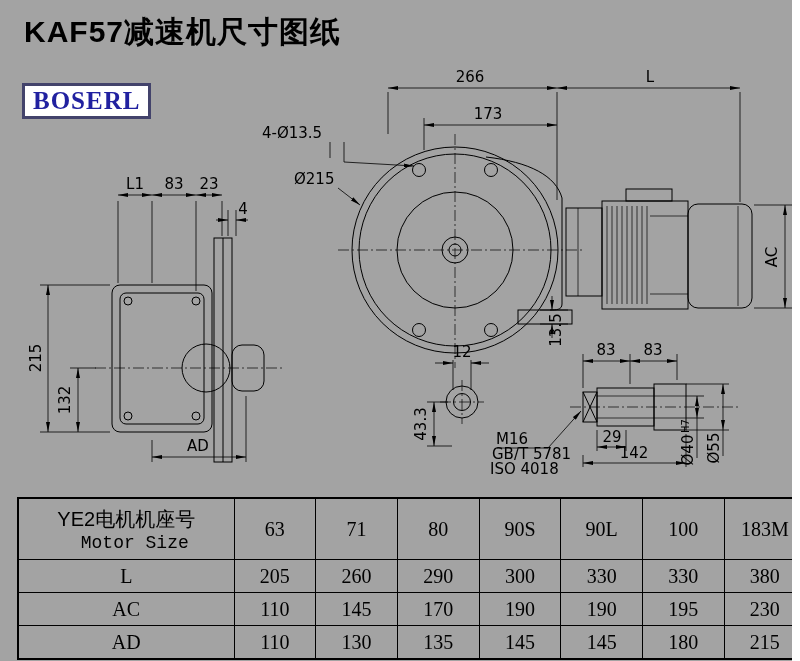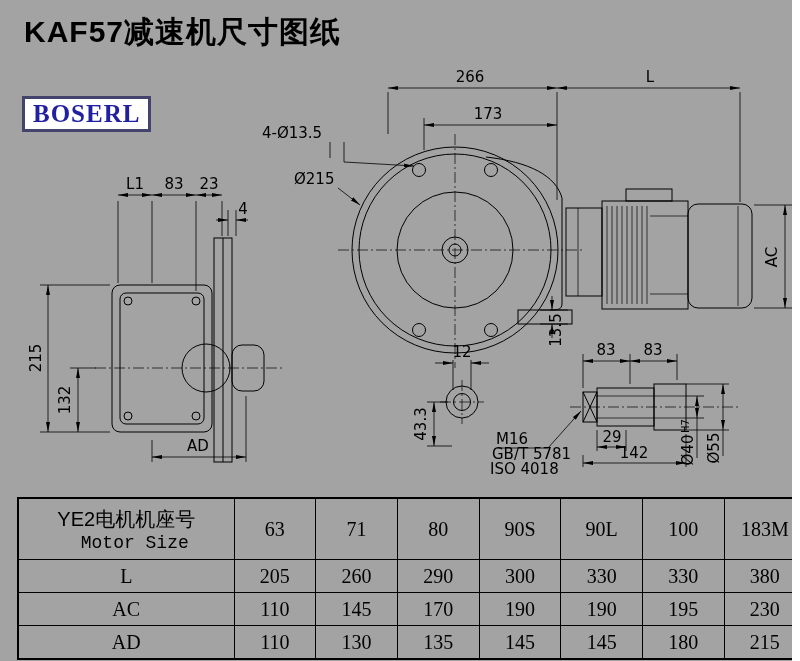--- a/index.html
+++ b/index.html
@@ -1,19 +1,19 @@
 <!DOCTYPE html>
 <html><head>
 <meta charset="utf-8">
 <style>
   html,body{margin:0;padding:0;background:#fff;}
   .page{position:relative;width:792px;height:661px;background:#a3a3a3;overflow:hidden;color:#000;}
   .title{position:absolute;left:24px;top:12px;font-family:"Liberation Sans",sans-serif;
          font-weight:bold;font-size:30px;letter-spacing:1px;white-space:nowrap;}
-  .logo{position:absolute;left:22px;top:96px;padding:1px 8px;border:3px solid #43436b;
+  .logo{position:absolute;left:22px;top:83px;padding:1px 8px;border:3px solid #43436b;
         color:#2121a0;font-family:"Liberation Serif",serif;font-weight:bold;font-size:25px;
         letter-spacing:1px;background:#fff;}
   svg.drawing{position:absolute;left:0;top:58px;}
   .ln{stroke:#000;stroke-width:1;fill:none;}
   .dim{stroke:#000;stroke-width:0.8;fill:none;}
   .dash{stroke:#000;stroke-width:0.7;fill:none;stroke-dasharray:11 3 2 3;}
   .fin{stroke:#000;stroke-width:0.7;fill:none;}
   svg text{fill:#000;stroke:none;font-family:"DejaVu Sans",sans-serif;font-size:15px;text-anchor:middle;}
   svg text.lft{text-anchor:start;}
   svg text.sup{font-size:10px;}

